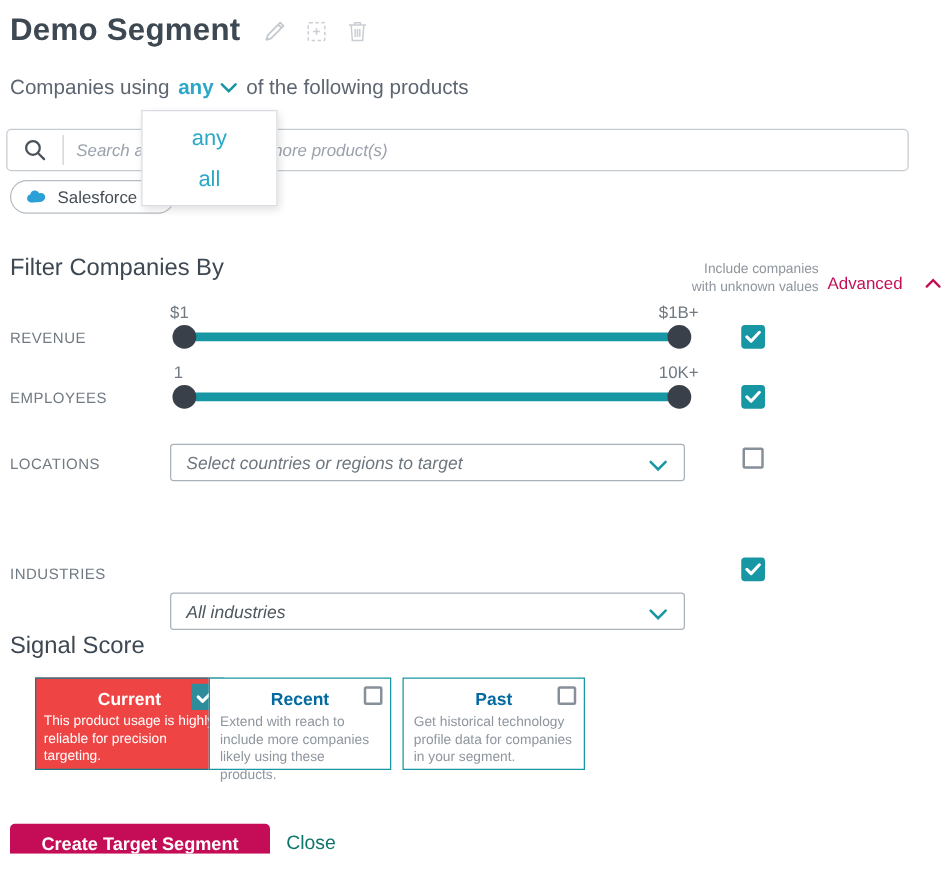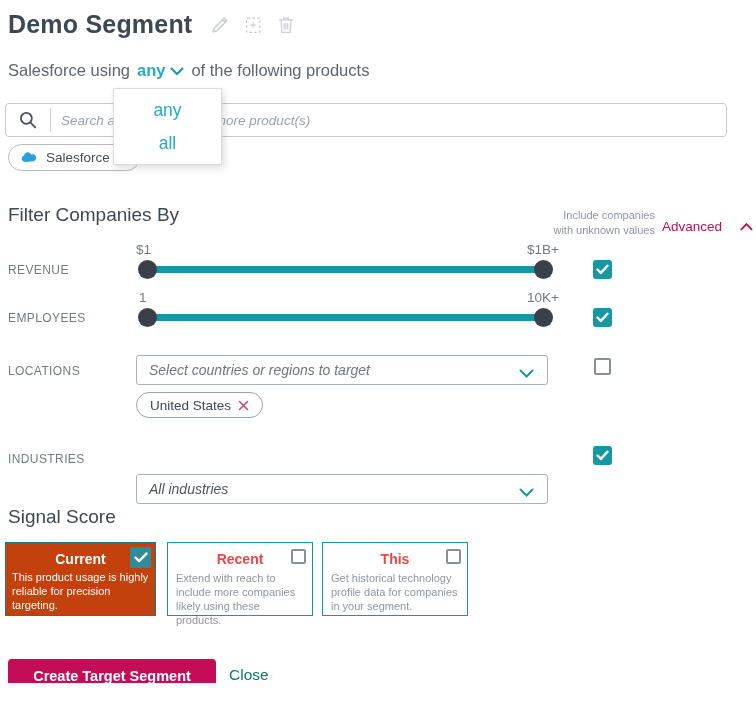--- a/index.html
+++ b/index.html
@@ -70,24 +70,24 @@
   .select-chevron { position:absolute; right:13px; top:9px; }
 
   .loc-chip { left:136px; top:392px; height:26px; border:1px solid #9aa2aa; border-radius:14px;
     display:flex; align-items:center; gap:7px; padding:0 13px; font-size:13.5px; color:#3d4852;
     background:#fff; cursor:default; }
   .loc-chip .x { cursor:pointer; display:flex; align-items:center; }
 
   
   .signal-heading { left:8px; top:506px; font-size:19px; color:#3d4852; }
   .score-card { top:542px; height:74px; border:1px solid #1796a4; background:#fff; cursor:pointer; }
-  .score-card .card-title { font-weight:bold; font-size:14px; color:#ef4444; text-align:center; margin-top:8px; }
+  .score-card .card-title { font-weight:bold; font-size:14px; color:#0369a1; text-align:center; margin-top:8px; }
   .score-card .card-desc { font-size:11px; color:#8f969e; line-height:1.28; padding:4px 8px 0 8px; }
   .score-card .card-cb { position:absolute; top:6px; right:6px; }
-  .score-card.selected { background:#c2410c; border-color:#16798a; }
+  .score-card.selected { background:#ef4444; border-color:#16798a;margin-left:23px; }
   .score-card.selected .card-title { color:#fff; }
   .score-card.selected .card-desc { color:#fff; padding:3px 6px 0 6px; }
   .card-check { position:absolute; top:4px; right:4px; width:21px; height:21px; background:#2f8d9b;
     display:flex; align-items:center; justify-content:center; }
 
   
   .create-btn { left:8px; top:659px; width:208px; height:33px; background:#c40d56; border:none;
     border-radius:4px; color:#fff; font-weight:bold; font-size:14.5px; display:flex;
     align-items:center; justify-content:center; cursor:pointer; font-family:"Liberation Sans",sans-serif; }
   .close-link { left:229px; top:666px; font-size:15.5px; color:#0f766e; cursor:pointer; }
@@ -115,21 +115,21 @@
       </div>
       <div class="ico">
         <svg width="22" height="22" viewBox="0 0 24 24">
             <path d="M4.5 6.5h15 M9.5 6.5V4.5h5v2 M6.5 6.5l1 13.5h9l1-13.5 M10 10v7 M12 10v7 M14 10v7" stroke="#c9cdd4" stroke-width="1.3" fill="none"></path>
           </svg>
       </div>
     </div>
   </div>
 
   <div class="abs match-sentence">
-    <span>Salesforce using</span>
+    <span>Companies using</span>
     <span class="match-select">
       <span class="match-value">any</span>
       <span>
         <svg width="14" height="9" viewBox="0 0 14 9">
             <path d="M1.5 1.5l5.5 5.5 5.5-5.5" stroke="#1796a4" stroke-width="2" fill="none" stroke-linecap="round"></path>
           </svg>
       </span>
     </span>
     <span>of the following products</span>
   </div>
@@ -200,28 +200,20 @@
   <div class="abs row-label" style="left:8px; top:364px;">LOCATIONS</div>
   <div class="abs select-box" style="left:136px; top:355px;">
     <span class="select-text">Select countries or regions to target</span>
     <span class="select-chevron">
       <svg width="15" height="10" viewBox="0 0 15 10">
           <path d="M1.5 1.5l6 6 6-6" stroke="#1796a4" stroke-width="2" fill="none" stroke-linecap="round"></path>
         </svg>
     </span>
   </div>
   <div class="abs cb-empty" style="left:594px; top:358px;"></div>
-  <div class="abs loc-chip">
-    <span>United States</span>
-    <span class="x">
-      <svg width="11" height="11" viewBox="0 0 11 11">
-          <path d="M1.5 1.5l8 8 M9.5 1.5l-8 8" stroke="#c14b76" stroke-width="1.6" stroke-linecap="round"></path>
-        </svg>
-    </span>
-  </div>
 
   <div class="abs row-label" style="left:8px; top:452px;">INDUSTRIES</div>
   <div class="abs select-box" style="left:136px; top:444px;align-items:center;">
     <span class="select-text value">All industries</span>
     <span class="select-chevron">
       <svg width="15" height="10" viewBox="0 0 15 10">
           <path d="M1.5 1.5l6 6 6-6" stroke="#1796a4" stroke-width="2" fill="none" stroke-linecap="round"></path>
         </svg>
     </span>
   </div>
@@ -244,21 +236,21 @@
   </div>
 
   <div class="abs score-card" style="left:167px; width:146px;">
     <div class="card-cb cb-empty" style="width:15px; height:15px;"></div>
     <div class="card-title">Recent</div>
     <div class="card-desc">Extend with reach to include more companies likely using these products.</div>
   </div>
 
   <div class="abs score-card" style="left:322px; width:146px;">
     <div class="card-cb cb-empty" style="width:15px; height:15px;"></div>
-    <div class="card-title">This</div>
+    <div class="card-title">Past</div>
     <div class="card-desc">Get historical technology profile data for companies in your segment.</div>
   </div>
 
   <button class="abs create-btn">Create Target Segment</button>
   <div class="abs close-link">Close</div>
 
   <div class="abs bottom-rule"></div>
 </div>
 
 </body></html>

